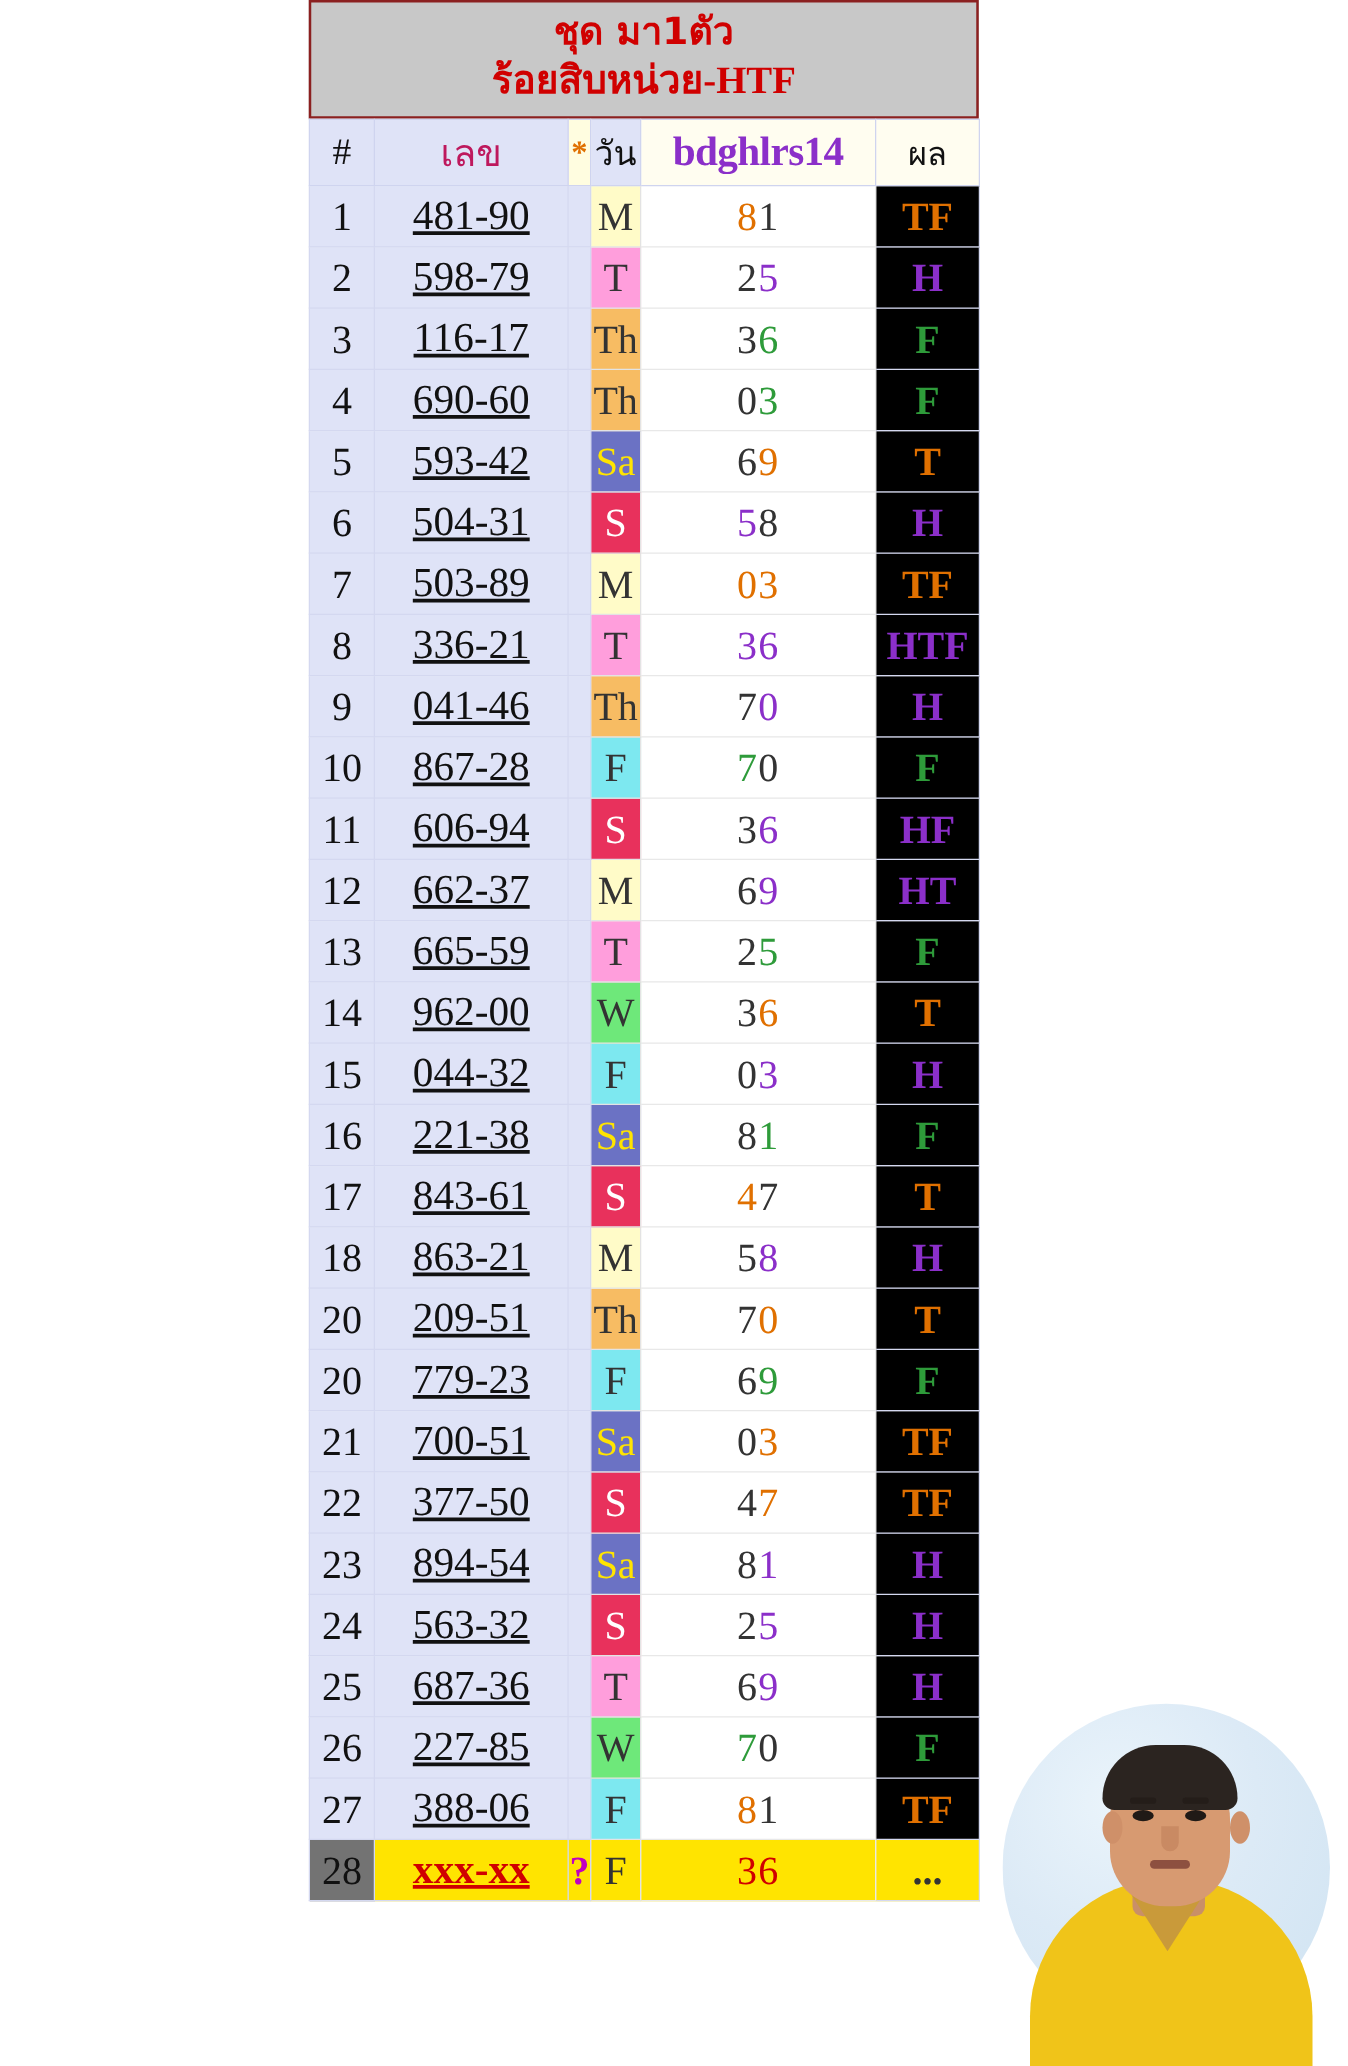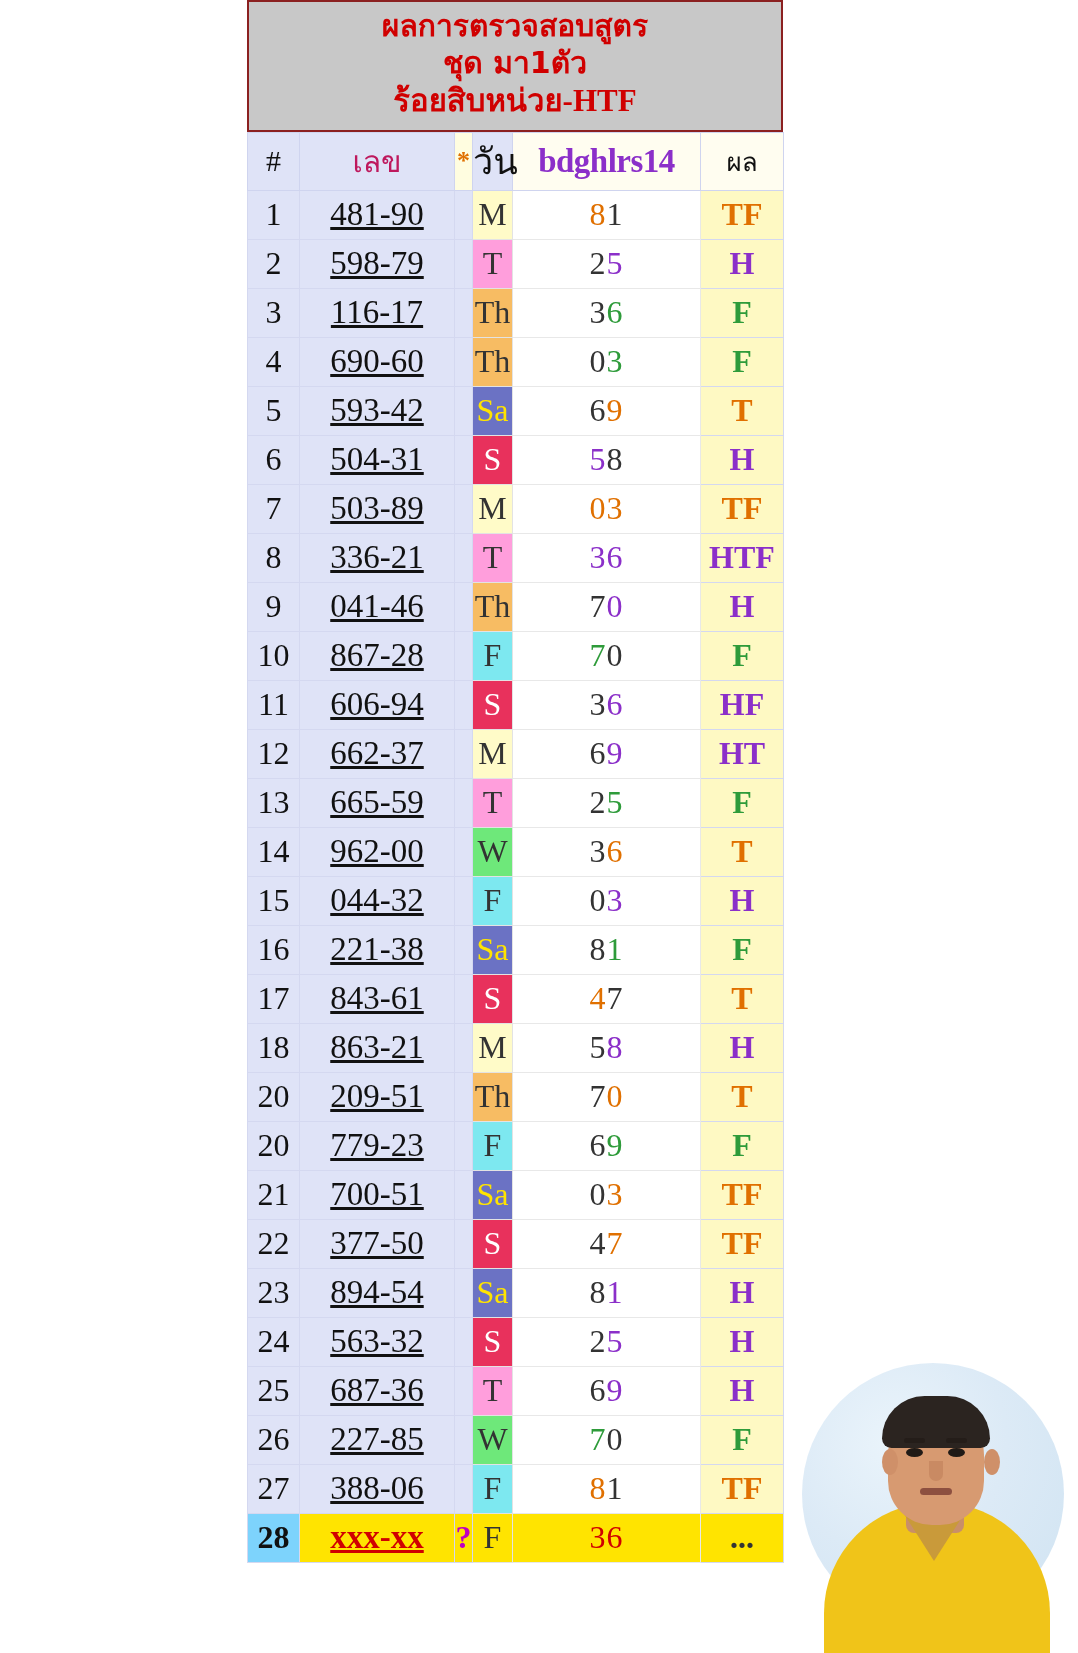--- a/index.html
+++ b/index.html
@@ -68,21 +68,21 @@
   .hdr td {
     background: #dfe3f7;
     border: 1px solid #cfd4ef;
     text-align: center;
     vertical-align: middle;
     height: 52px;
   }
   .hdr .h-num  { font-size: 30px; color: #111; }
   .hdr .h-lek  { font-size: 30px; color: #be185d; }
   .hdr .h-star { background: #fffde0; color: #e07000; font-size: 26px; font-weight: bold; }
-  .hdr .h-day  { font-size: 36px; color: #111; font-family: "DejaVu Sans", sans-serif; }
+  .hdr .h-day  { font-size: 27px; color: #111; font-family: "DejaVu Sans", sans-serif; }
   .hdr .h-code {
     background: #fffdf0;
     color: #8b2fc9;
     font-weight: bold;
     font-size: 33px;
     letter-spacing: -0.5px;
   }
   .hdr .h-res  { background: #fffdf0; font-size: 26px; color: #111; font-family: "DejaVu Sans", sans-serif; }
 
   
@@ -119,28 +119,28 @@
     font-family: "Liberation Serif", serif;
   }
   td.code {
     background: #ffffff;
     border: 1px solid #e8e8e8;
     font-size: 33px;
     font-weight: normal;
     letter-spacing: 1px;
   }
   td.res {
-    background: #fef9c3;
+    background: #000000;
     border: 1px solid #d4d8f0;
     font-size: 31px;
     font-weight: bold;
   }
 
   
-  tr.pending td.num { background: #7dd3fc; font-weight: bold; }
+  tr.pending td.num { background: #737373; }
   tr.pending td.lek { background: #ffe400; }
   tr.pending td.lek span { color: #d00000; font-weight: bold; text-decoration: underline; }
   tr.pending td.star { background: #ffe400; color: #c000c0; }
   tr.pending td.code { background: #ffe400; color: #d00000; }
   tr.pending td.res  { background: #ffe400; color: #333; }
 
   
 
   
   .photo {
@@ -235,21 +235,20 @@
     background: #8d5040;
     border-radius: 4px;
   }
 </style>
 </head>
 <body>
 
 <div class="sheet">
 
   <div class="title-box">
-    <div class="title-line l1">ผลการตรวจสอบสูตร</div>
     <div class="title-line l2">ชุด มา1ตัว</div>
     <div class="title-line l3">ร้อยสิบหน่วย-HTF</div>
   </div>
 
   <table class="grid">
     <colgroup>
       <col class="c-num">
         <col class="c-lek">
         <col class="c-star">
         <col class="c-day">

